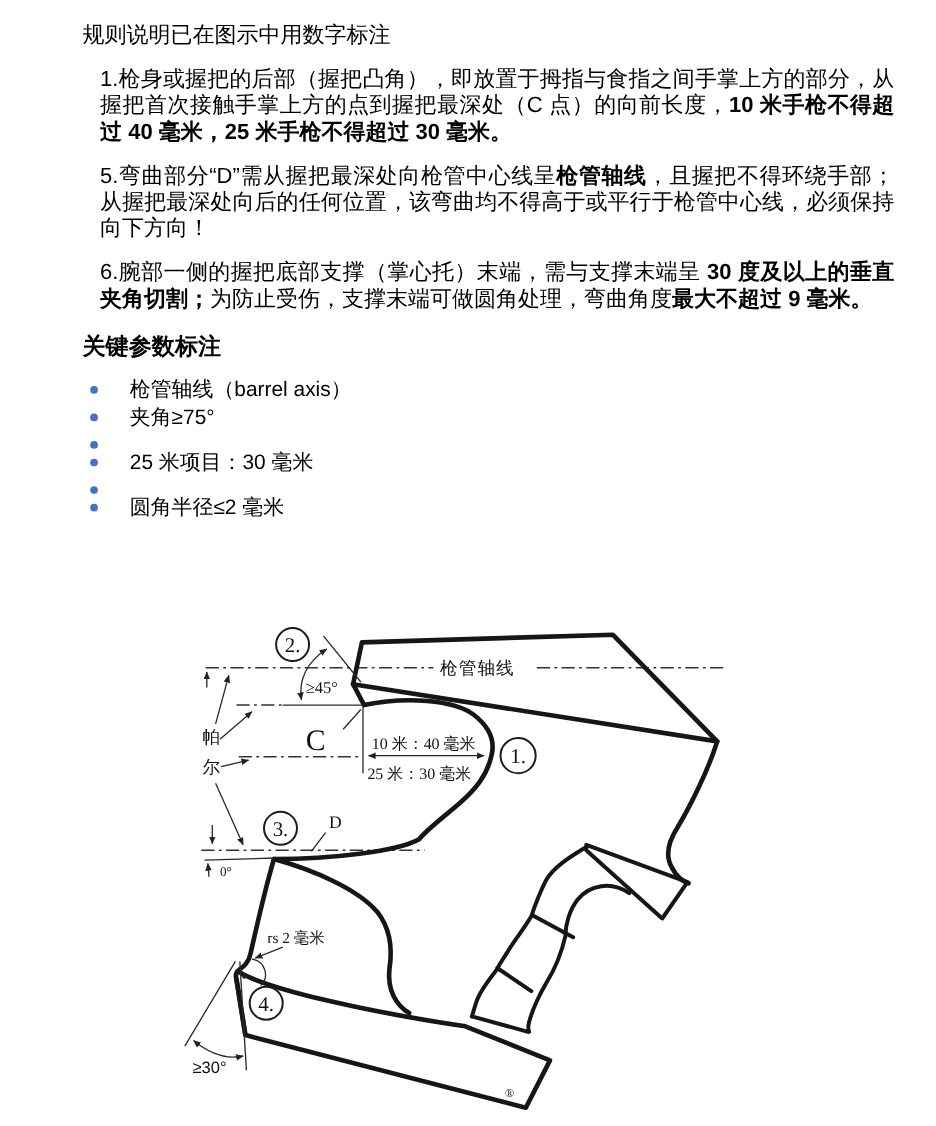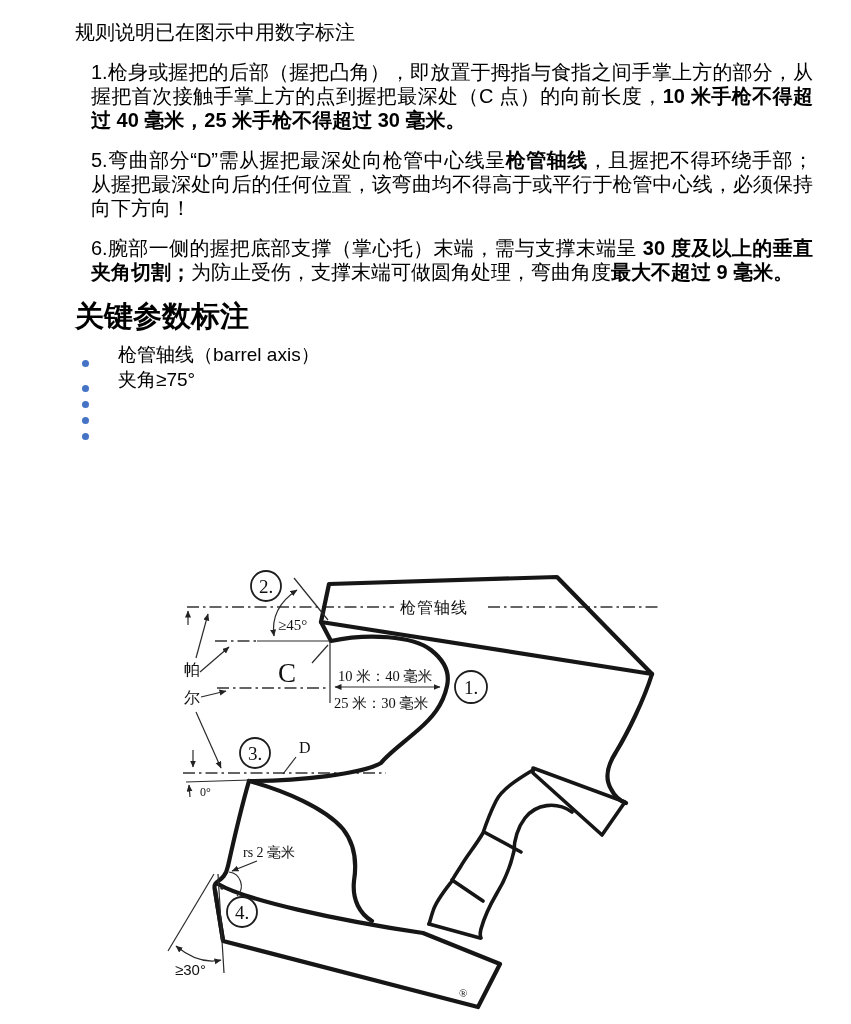--- a/index.html
+++ b/index.html
@@ -5,23 +5,23 @@
   html,body{margin:0;padding:0;}
   body{
     width:851px;height:1024px;position:relative;overflow:hidden;
     background:#ffffff;color:#000;
     font-family:"Liberation Sans","DejaVu Sans",sans-serif;
   }
   .textcol{position:absolute;left:75px;top:20px;width:738px;}
   .intro{font-size:20px;line-height:24px;margin:0 0 16px 0;}
   p.para{font-size:20px;line-height:24px;margin:0 0 16px 16px;text-align:justify;}
   p.para span.b{font-weight:bold;}
-  h1.heading{font-size:29px;line-height:32px;font-weight:bold;margin:10px 0 10px 0;}
+  h1.heading{font-size:21px;line-height:32px;font-weight:bold;margin:10px 0 10px 0;}
   .bullets{margin:0;}
-  .bullet-row{display:flex;align-items:flex-end;font-size:19px;line-height:25px;}
+  .bullet-row{display:flex;align-items:flex-start;font-size:19px;line-height:25px;}
   .dot{flex:none;width:7px;height:7px;border-radius:50%;margin:9px 0 0 7px;}
   .bullet-text{margin-left:29px;}
   svg.diagram{position:absolute;left:0;top:0;width:851px;height:1024px;}
   .thick{fill:none;stroke:#161616;stroke-width:4.2;stroke-linejoin:round;stroke-linecap:round;}
   .thick2{fill:none;stroke:#161616;stroke-width:3.6;stroke-linejoin:round;stroke-linecap:round;}
   .thin{fill:none;stroke:#2a2a2a;stroke-width:1.2;}
   .dashdot{fill:none;stroke:#333;stroke-width:1.4;stroke-dasharray:12 4 2.5 4;}
   .callout-circle{fill:none;stroke:#1d1d1d;stroke-width:1.8;}
   text.dia{font-family:"Liberation Serif","DejaVu Serif",serif;fill:#111;}
   text.dia-sans{font-family:"Liberation Sans","DejaVu Sans",sans-serif;fill:#111;}
@@ -45,23 +45,28 @@
     </div>
     <div class="bullet-row">
       <span class="dot" style="background: rgb(68, 114, 196);"></span>
       <span class="bullet-text">夹角≥75°</span>
     </div>
     <div class="bullet-row">
       <span class="dot" style="background: rgb(68, 114, 196);"></span>
     </div>
     <div class="bullet-row">
       <span class="dot" style="background: rgb(68, 114, 196);"></span>
+      <span class="bullet-text">25 米项目：30 毫米</span>
     </div>
     <div class="bullet-row">
       <span class="dot" style="background: rgb(68, 114, 196);"></span>
+    </div>
+    <div class="bullet-row">
+      <span class="dot" style="background: rgb(68, 114, 196);"></span>
+      <span class="bullet-text">圆角半径≤2 毫米</span>
     </div>
   </div>
 </div>
 
 <svg class="diagram" viewBox="0 0 851 1024">
   <defs>
     <marker id="ah" markerWidth="9" markerHeight="8" refX="6.5" refY="3" orient="auto-start-reverse" markerUnits="userSpaceOnUse">
       <path d="M0,0 L7,3 L0,6 Z" fill="#222"></path>
     </marker>
   </defs>

